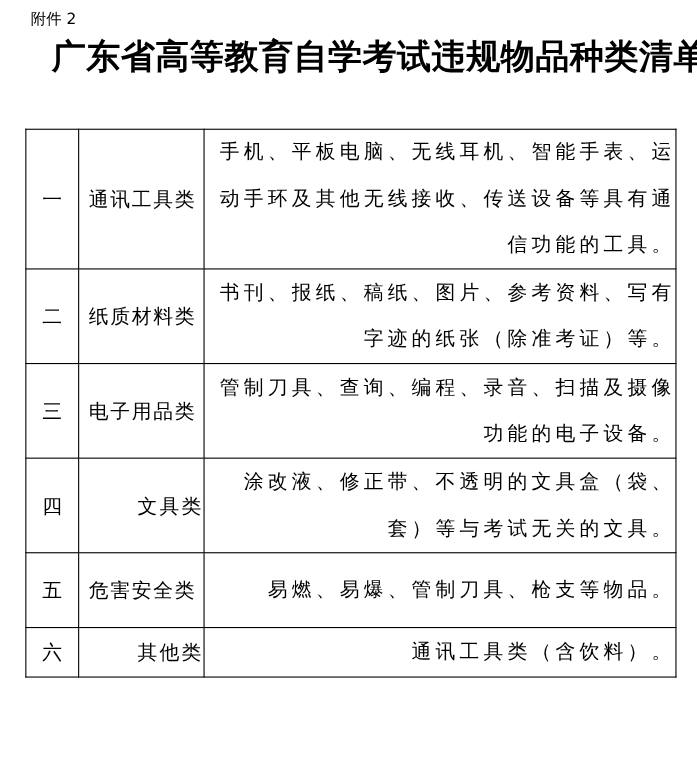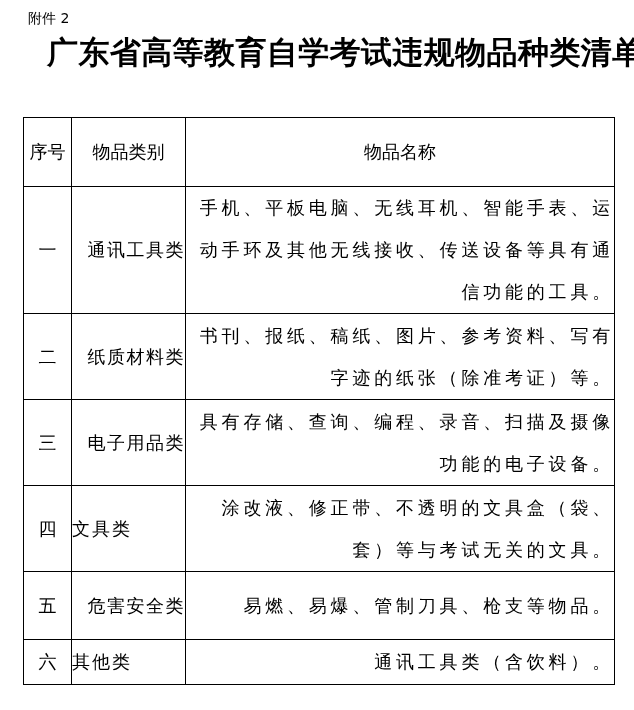--- a/index.html
+++ b/index.html
@@ -57,27 +57,27 @@
     th.hdr {
       height: 68px;
       font-weight: bold;
       text-align: center;
       font-size: 17px;
     }
     td.no {
       text-align: center;
     }
     td.cat {
-      text-align: left;
+      text-align: right;
       letter-spacing: 2px;
       white-space: nowrap;
     }
     td.cat.wide {
       letter-spacing: 1.5px;
-      text-align: right;
+      text-align: center;
       padding-left: 2px;
       margin-left: 28px;
     }
     td.name {
       text-align: right;
       padding-left: 1px;
       padding-right: 2px;
       line-height: 42px;
       letter-spacing: 3.8px;
     }
@@ -94,39 +94,34 @@
 <div class="attachment-label">附件 2</div>
 <div class="doc-title">广东省高等教育自学考试违规物品种类清单</div>
 
 <table class="items-table">
   <colgroup>
     <col class="c-no">
     <col class="c-cat">
     <col class="c-name">
   </colgroup>
   <tbody>
-      <tr>
-    <th class="hdr">序号</th>
-    <th class="hdr">物品类别</th>
-    <th class="hdr">物品名称</th>
-  </tr>
   <tr class="r1">
     <td class="no">一</td>
     <td class="cat wide">通讯工具类</td>
     <td class="name">手机、平板电脑、无线耳机、智能手表、运动手环及其他无线接收、传送设备等具有通信功能的工具。</td>
   </tr>
   <tr class="r2">
     <td class="no">二</td>
     <td class="cat wide">纸质材料类</td>
     <td class="name">书刊、报纸、稿纸、图片、参考资料、写有字迹的纸张（除准考证）等。</td>
   </tr>
   <tr class="r3">
     <td class="no">三</td>
     <td class="cat wide">电子用品类</td>
-    <td class="name">具有存储、查询、编程、录音、扫描及摄像功能的电子设备。</td>
+    <td class="name">管制刀具、查询、编程、录音、扫描及摄像功能的电子设备。</td>
   </tr>
   <tr class="r4">
     <td class="no">四</td>
     <td class="cat">文具类</td>
     <td class="name">涂改液、修正带、不透明的文具盒（袋、套）等与考试无关的文具。</td>
   </tr>
   <tr class="r5">
     <td class="no">五</td>
     <td class="cat wide">危害安全类</td>
     <td class="name">易燃、易爆、管制刀具、枪支等物品。</td>

